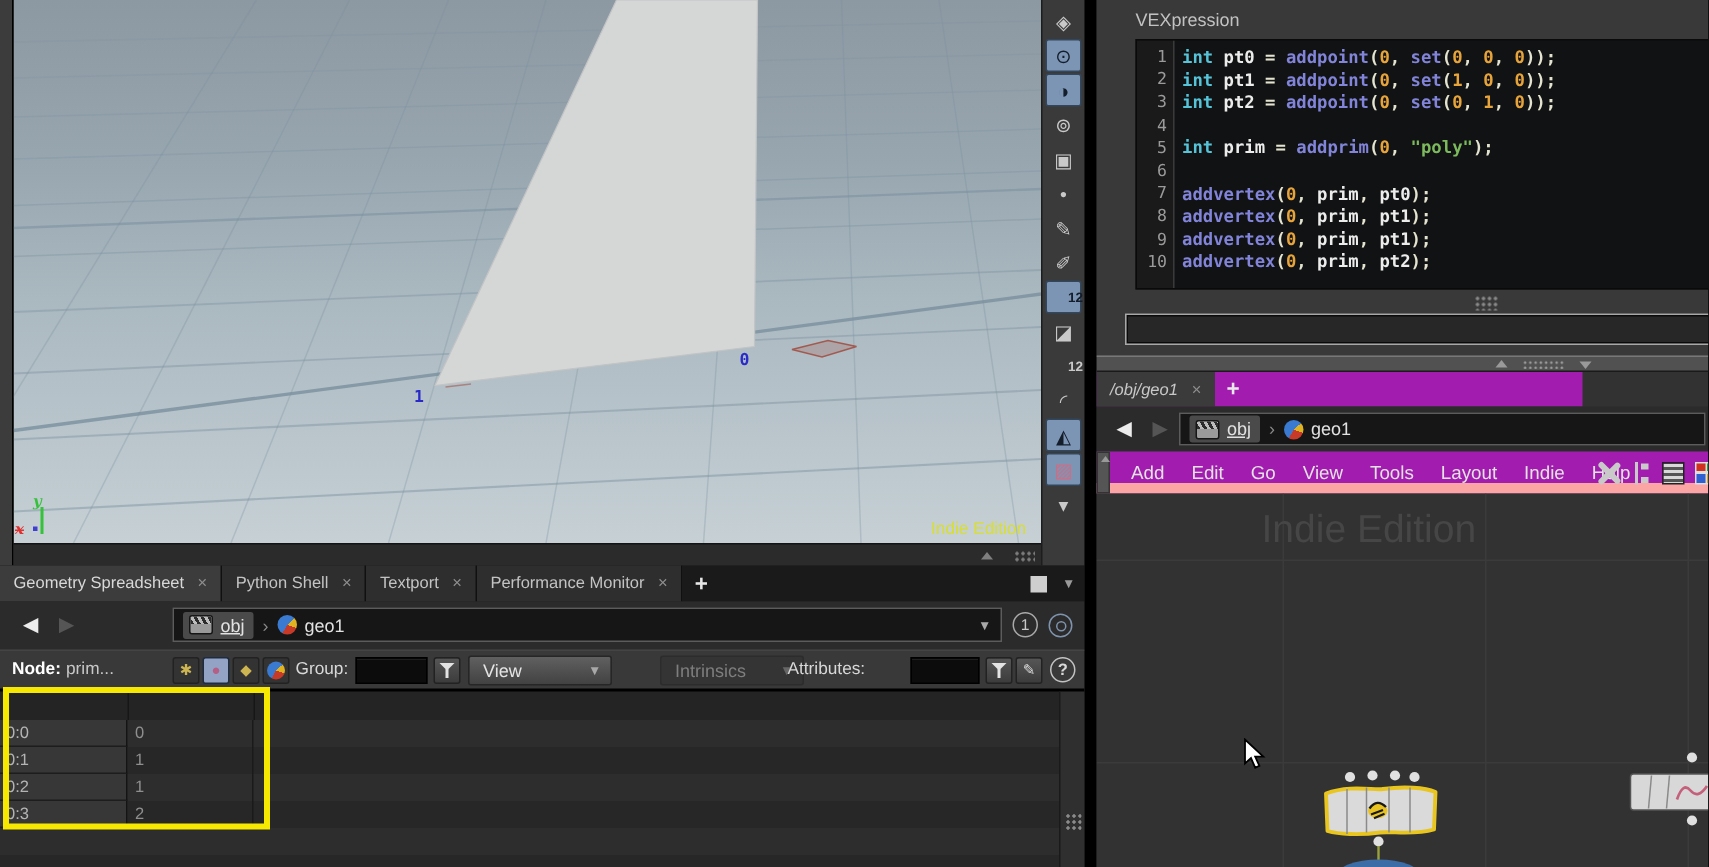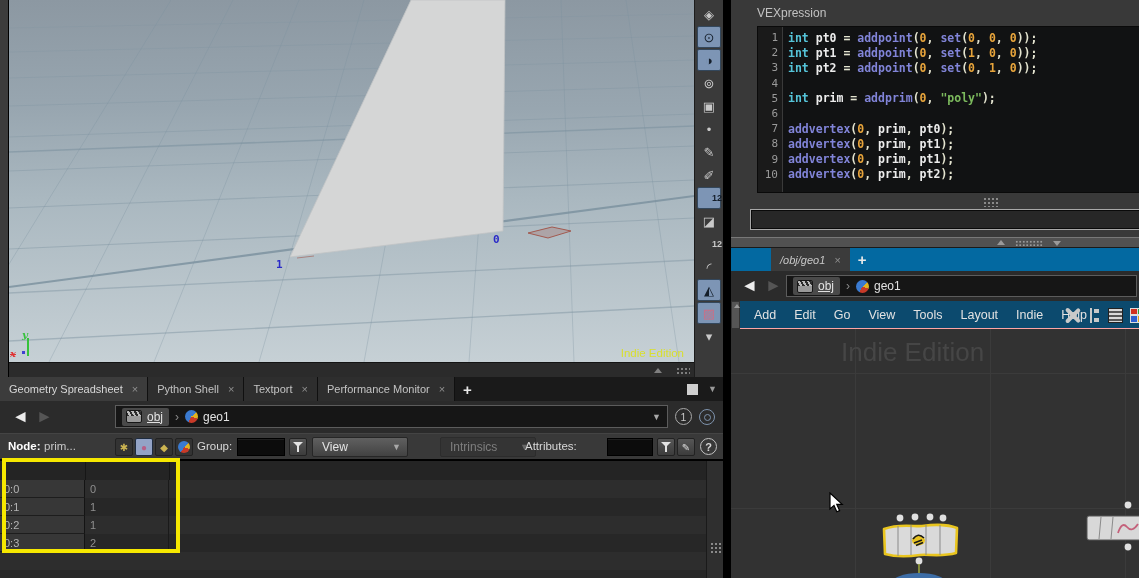--- a/index.html
+++ b/index.html
@@ -117,25 +117,25 @@
   #vex-grip{position:absolute;left:252px;top:197px;width:16px;height:10px;
       background-image:radial-gradient(#8a8a8a 1px,transparent 1.2px);background-size:4px 4px;}
   #vex-input{position:absolute;left:19px;right:5px;top:209px;height:21px;background:#272727;
       border:1px solid #a8a8a8;box-shadow:inset 0 0 0 1px #0a0a0a;}
   #splitter{position:absolute;left:0;top:237px;width:408px;height:11px;background:#515151;
       border-top:1px solid #787878;border-bottom:1px solid #1a1a1a;}
   #splitter .tri-u{position:absolute;left:266px;top:2px;border-left:4px solid transparent;border-right:4px solid transparent;border-bottom:5px solid #9a9a9a;}
   #splitter .dots{position:absolute;left:284px;top:2px;width:28px;height:6px;
       background-image:radial-gradient(#9a9a9a 0.8px,transparent 1px);background-size:3.5px 3.5px;}
   #splitter .tri-d{position:absolute;left:322px;top:3px;border-left:4px solid transparent;border-right:4px solid transparent;border-top:5px solid #9a9a9a;}
-  #rp-tabs{position:absolute;left:0;top:248px;width:408px;height:23px;background:#0369a1;display:flex;padding-left:40px;}
+  #rp-tabs{position:absolute;left:0;top:248px;width:324px;height:23px;background:#a21caf;display:flex;}
   #rp-tab{display:flex;align-items:center;background:#3b3b3b;padding:0 9px;color:#c8c8c8;
           font-size:11px;font-style:italic;}
   #rp-nav{position:absolute;left:0;top:271px;width:408px;height:30px;}
-  #rp-menu{position:absolute;left:0;top:301px;width:408px;height:28px;background:#0c4a6e;border-bottom:1px solid #fca5a5;}
+  #rp-menu{position:absolute;left:0;top:301px;width:408px;height:28px;background:#a21caf;border-bottom:7px solid #fca5a5;}
   #menu-scroll{position:absolute;left:0;top:0;width:9px;height:28px;background:#555;border:1px solid #333;}
   #menu-scroll:before{content:"";position:absolute;left:1.5px;top:2px;border-left:3px solid transparent;border-right:3px solid transparent;border-bottom:4px solid #999;}
   #menu-items{position:absolute;left:14px;top:0;height:28px;display:flex;align-items:center;}
   .mitem{color:#e2e2e2;font-size:12.5px;padding:0 9px;}
   #menu-icons{position:absolute;right:-6px;top:0;height:28px;display:flex;align-items:center;gap:7px;}
   .tools-x{position:relative;width:17px;height:17px;}
   .tools-x:before,.tools-x:after{content:"";position:absolute;left:7px;top:-1px;width:3.5px;height:19px;background:#c9c9c9;border-radius:2px;}
   .tools-x:before{transform:rotate(45deg);} .tools-x:after{transform:rotate(-45deg);}
   .tree-ic{position:relative;width:13px;height:15px;}
   .tree-ic:before{content:"";position:absolute;left:2px;top:0;width:2px;height:15px;background:#c9c9c9;}

